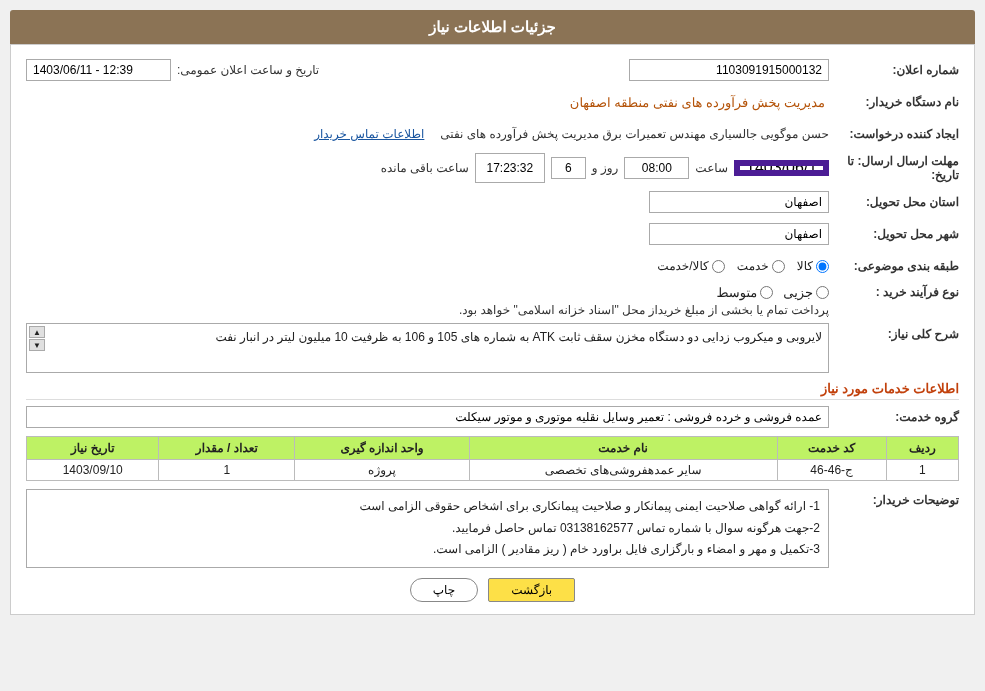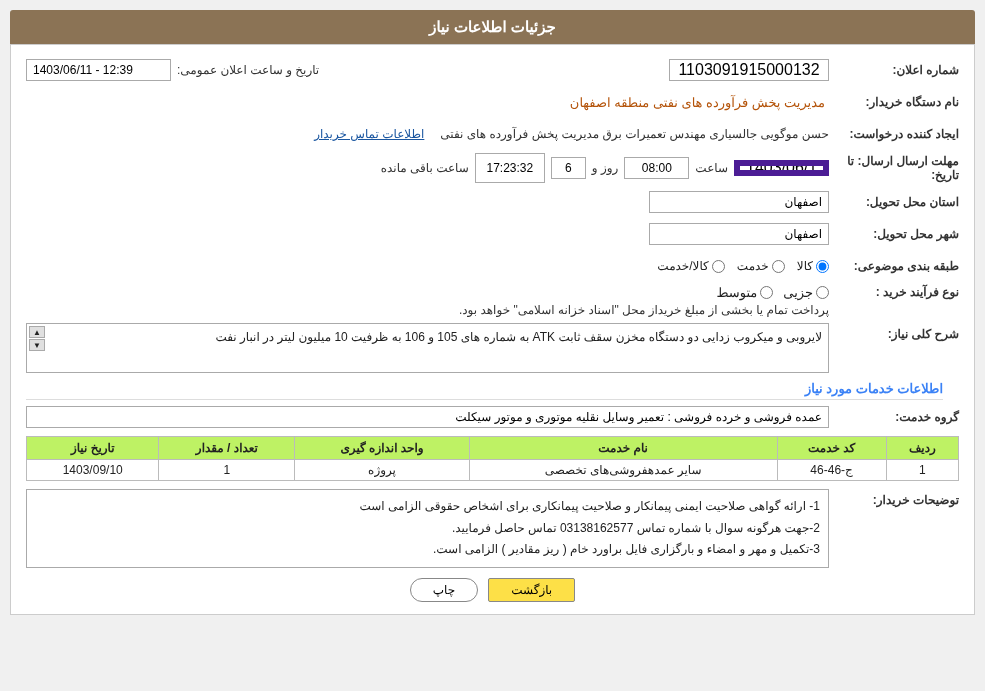--- a/index.html
+++ b/index.html
@@ -48,23 +48,23 @@
     }
     .value-cell {
       flex: 1;
       display: flex;
       align-items: center;
     }
     .need-number-box {
       border: 1px solid #aaa;
       padding: 2px 6px;
       height: 22px;
-      font-size: 16px;
-      width: 160px;
-      text-align: center;
+      font-size: 12px;
+      width: 200px;
+      text-align: right;
       direction: ltr;
     }
     .date-val {
       border: 1px solid #aaa;
       background: #fff;
       padding: 2px 6px;
       height: 22px;
       font-size: 12px;
       direction: ltr;
     }
@@ -163,22 +163,22 @@
       gap: 10px;
       align-items: center;
     }
     .purchase-note {
       color: #333;
       font-size: 12px;
     }
     .section-title {
       font-weight: bold;
       font-size: 13px;
-      color: #3b82f6;
-      margin: 8px 16px 4px 0;
+      color: #c2410c;
+      margin: 8px 0 4px 0;
       border-bottom: 1px solid #ddd;
       padding-bottom: 3px;
     }
     .description-box {
       border: 1px solid #aaa;
       width: 100%;
       min-height: 50px;
       padding: 4px 6px;
       font-family: Tahoma, Arial, sans-serif;
       font-size: 12px;

